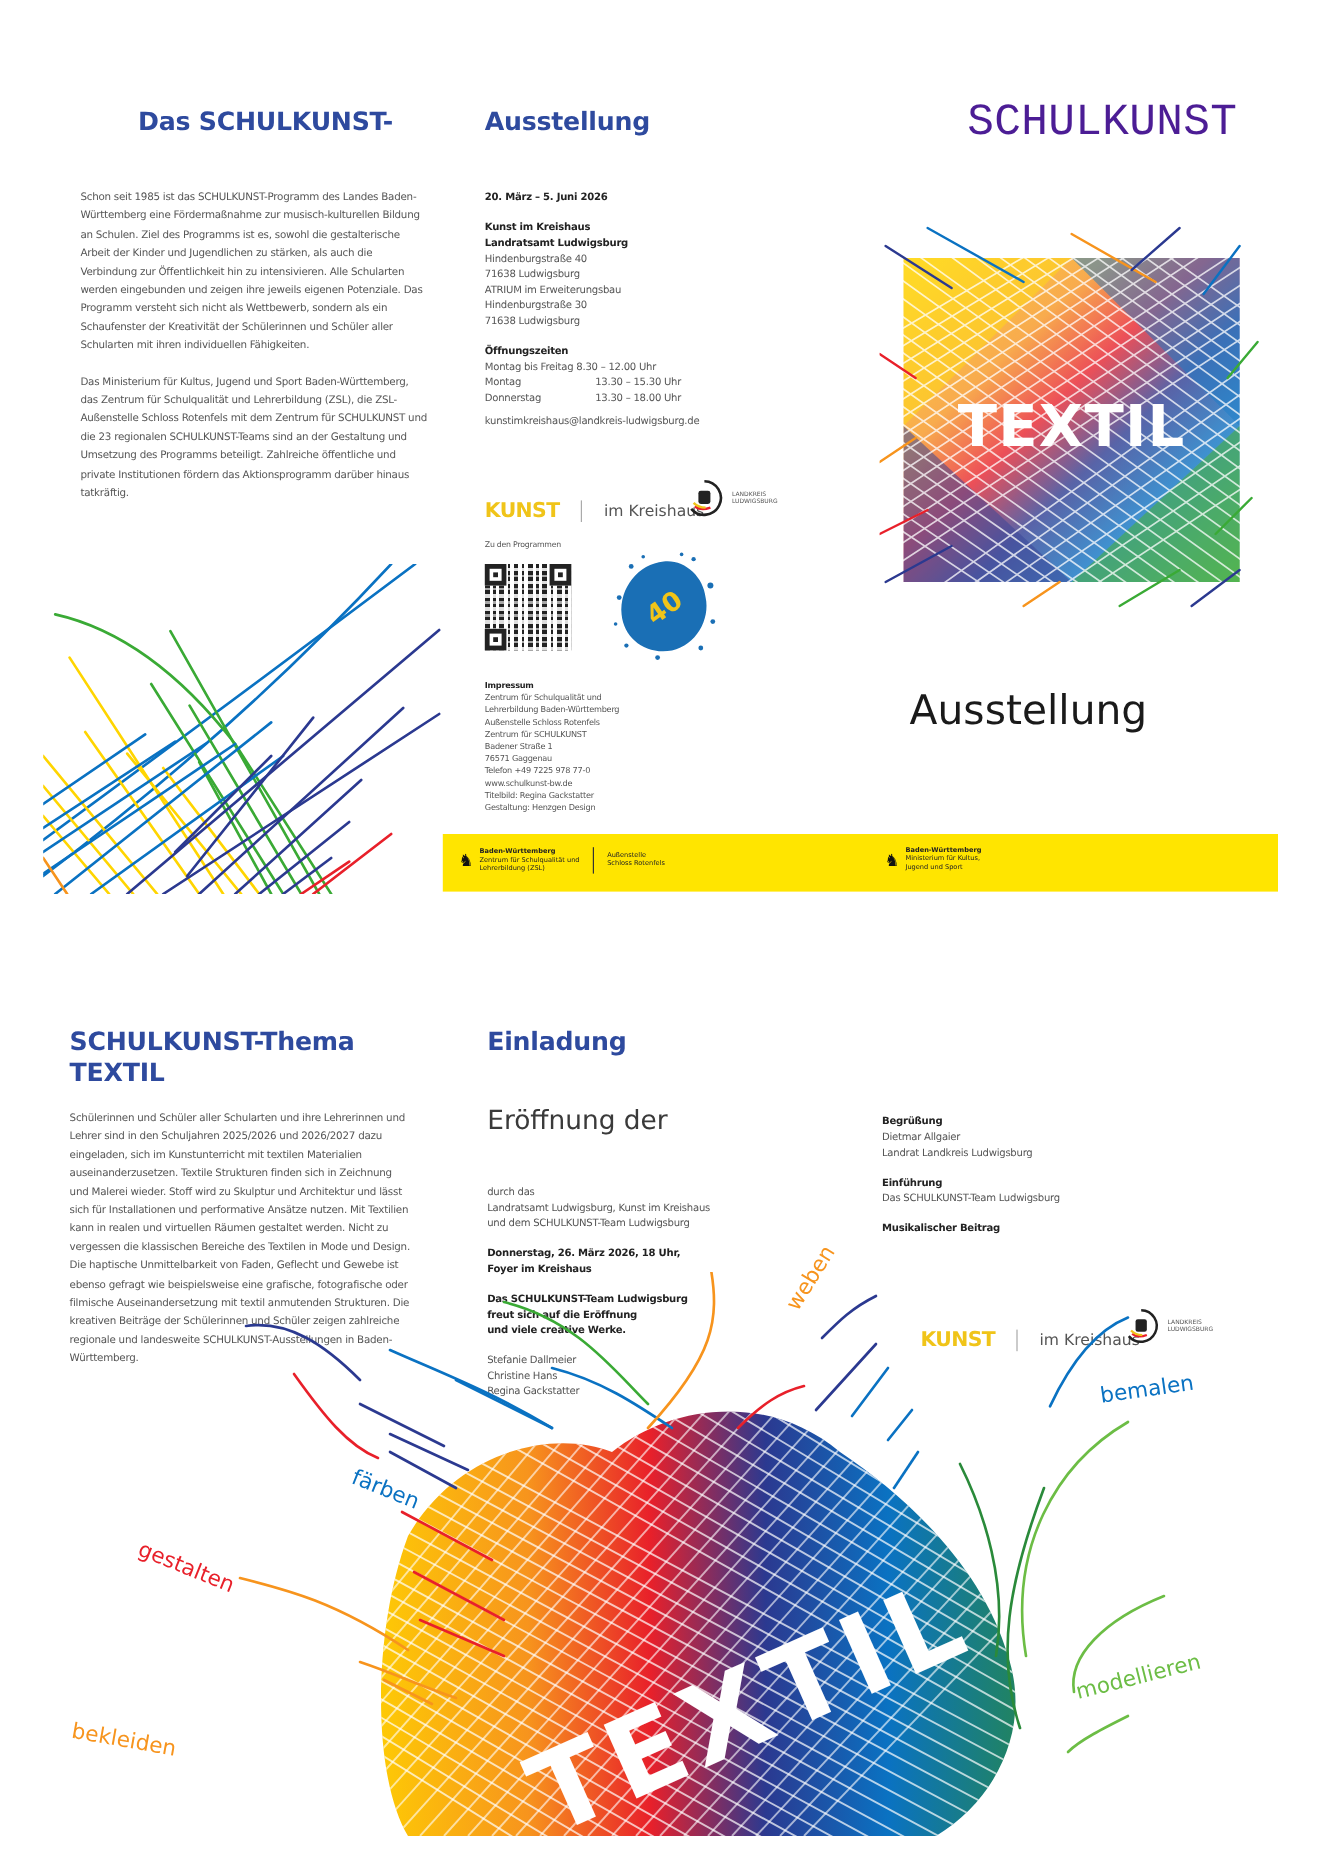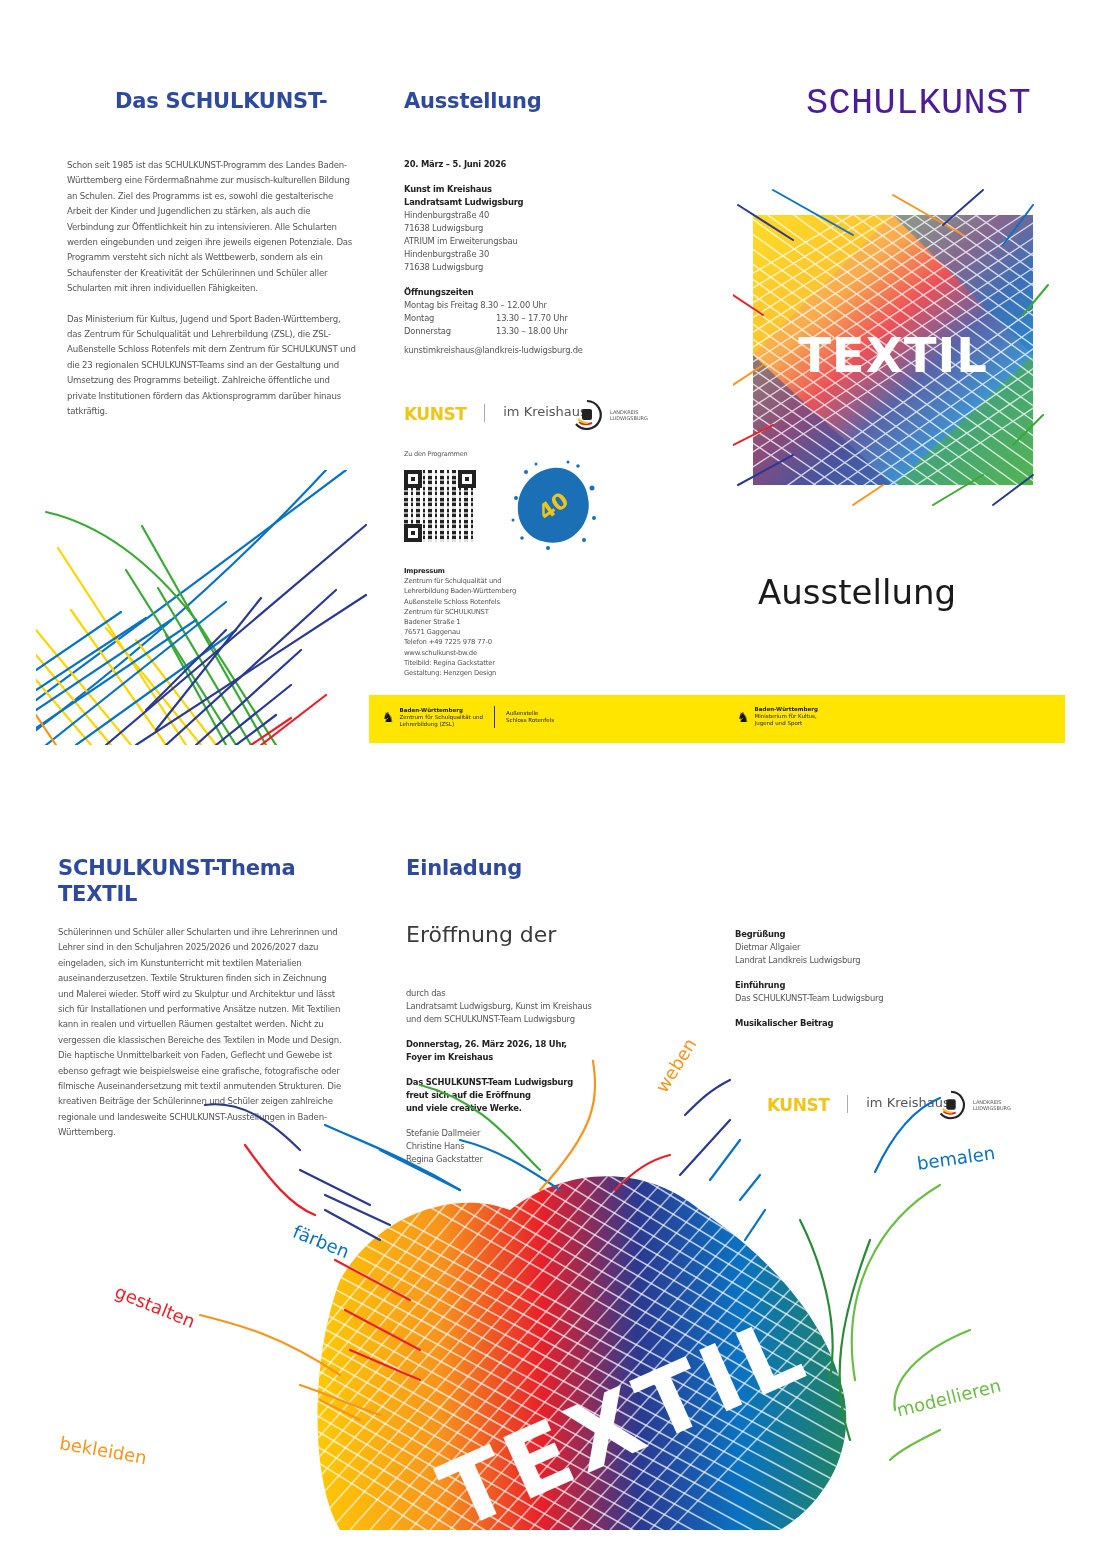--- a/index.html
+++ b/index.html
@@ -10,21 +10,21 @@
   .heading { color: #2e4a9e; font-weight: bold; font-family: "DejaVu Sans", sans-serif; font-size: 21px; line-height: 26px; letter-spacing: -0.2px; }
   .body-text { font-size: 8.6px; line-height: 15.4px; color: #555; font-family: "DejaVu Sans", sans-serif; letter-spacing: -0.2px; }
   .body-text p { margin-bottom: 15px; }
   .small-text { font-size: 8.4px; line-height: 13px; color: #555; font-family: "DejaVu Sans", sans-serif; letter-spacing: -0.2px; }
   .bold { font-weight: bold; color: #222; }
   .sp { height: 12px; }
 
   .hours-row { display: flex; }
   .hours-row .d { width: 92px; }
 
-  .kunst-logo { display: flex; align-items: flex-start; gap: 18px; }
+  .kunst-logo { display: flex; align-items: center; gap: 18px; margin-top: 12px; }
   .kunst-logo .k { color: #f0c419; font-weight: bold; font-size: 17px; font-family: "DejaVu Sans", sans-serif; letter-spacing: -0.5px; }
   .kunst-logo .bar { width: 1px; height: 18px; background: #aaa; }
   .kunst-logo .ik { font-size: 13px; color: #555; font-family: "DejaVu Sans", sans-serif; }
 
   .lk-logo { display: flex; align-items: center; gap: 6px; }
   .lk-logo .txt { font-size: 5px; line-height: 6px; color: #555; font-family: "DejaVu Sans", sans-serif; }
 
   .qr { width: 72px; height: 72px; background:
       repeating-linear-gradient(90deg, #222 0 4px, #fff 4px 7px, #222 7px 9px, #fff 9px 12px),
       #fff; position: relative; }
@@ -114,21 +114,21 @@
   <div>ATRIUM im Erweiterungsbau</div>
   <div>Hindenburgstraße 30</div>
   <div>71638 Ludwigsburg</div>
   <div class="sp"></div>
   <div class="bold">Öffnungszeiten</div>
   <div class="hours-row">
     <span>Montag bis Freitag</span>&nbsp;<span>8.30 – 12.00 Uhr</span>
   </div>
   <div class="hours-row">
     <span class="d">Montag</span>
-      <span>13.30 – 17.70 Uhr</span>
+      <span>13.30 – 15.30 Uhr</span>
   </div>
   <div class="hours-row">
     <span class="d">Donnerstag</span>
       <span>13.30 – 18.00 Uhr</span>
   </div>
   <div style="height:6px"></div>
   <div>kunstimkreishaus@landkreis-ludwigsburg.de</div>
 </div>
 
 <div class="abs kunst-logo" style="left:404px; top:404px;">

